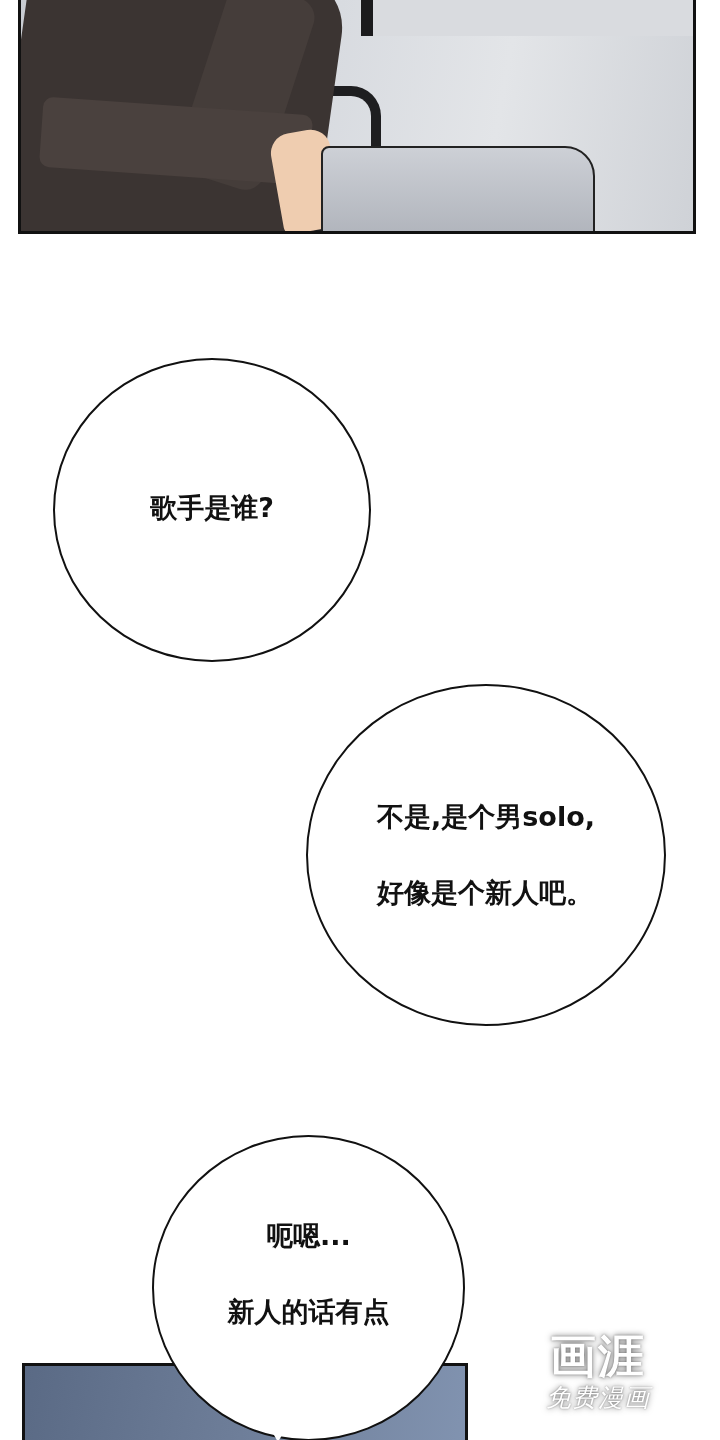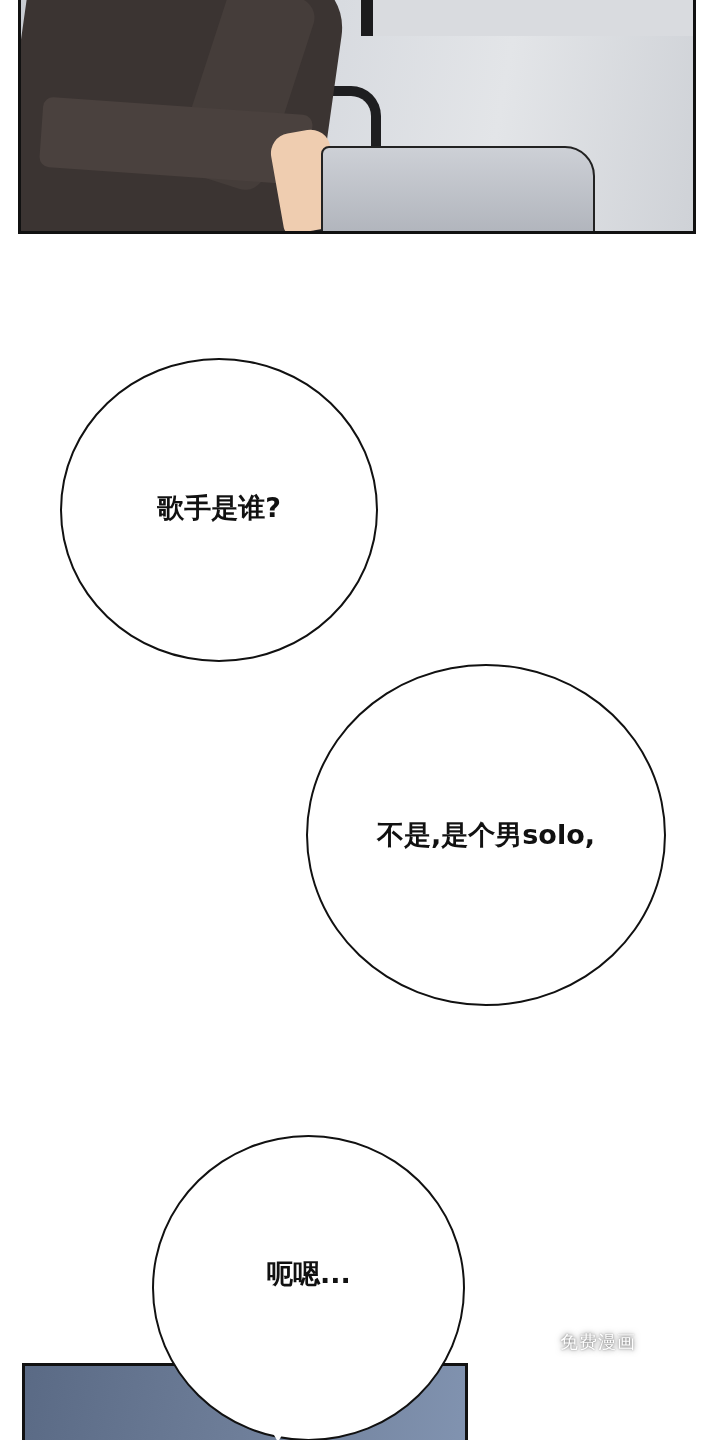--- a/index.html
+++ b/index.html
@@ -48,44 +48,44 @@
   .bubble {
     position: absolute; background: #fff; border: 2.5px solid #111;
     border-radius: 50%; box-sizing: border-box;
     display: flex; align-items: center; justify-content: center;
   }
   .bubble-text {
     font-weight: bold; color: #111; font-size: 27px; line-height: 38px;
     text-align: center; white-space: pre-line;
   }
   .bubble-text .line { display: block; }
-  #bubble1 { left: 60px; top: 358px; width: 318px; height: 304px; }
+  #bubble1 { left: 53px; top: 358px; width: 318px; height: 304px; }
   #bubble1 .bubble-text { text-align: left; margin-top: -4px; }
-  #bubble2 { left: 306px; top: 664px; width: 360px; height: 342px; }
+  #bubble2 { left: 306px; top: 684px; width: 360px; height: 342px; }
   #bubble2 .bubble-text { text-align: left; }
   #bubble3 { left: 152px; top: 1135px; width: 313px; height: 306px; z-index: 3; align-items: center; }
   #bubble3 .bubble-text { margin-top: -28px; }
   .panel-bottom {
     position: absolute; left: 22px; top: 1363px; width: 446px; height: 90px;
     border: 3px solid #111; border-bottom: none; box-sizing: border-box;
     background: linear-gradient(100deg, #5a6a85 0%, #6e7e99 50%, #8193b0 100%);
     z-index: 1;
   }
   .tail {
     position: absolute; left: 270px; top: 1428px; width: 0; height: 0;
     border-left: 8px solid transparent; border-right: 8px solid transparent;
     border-top: 14px solid #fff; z-index: 4;
   }
   .watermark {
     position: absolute; left: 538px; top: 1328px; width: 120px; height: 100px;
     color: #ffffff; text-align: center; z-index: 5;
     text-shadow: 0 0 6px rgba(0,0,0,0.55), 0 0 2px rgba(0,0,0,0.4);
   }
   .watermark .logo { font-size: 46px; font-weight: bold; line-height: 56px; letter-spacing: 2px; }
-  .watermark .sub { font-size: 18px; line-height: 28px; letter-spacing: 1px; }
+  .watermark .sub { font-size: 25px; line-height: 28px; letter-spacing: 1px; font-style: italic; }
 </style>
 </head>
 <body>
 
 <div class="panel-top">
   <div class="monitor"></div>
   <div class="chair"></div>
   <div class="body"></div>
   <div class="arm"></div>
   <div class="sleeve"></div>
@@ -95,27 +95,30 @@
 
 <div class="bubble" id="bubble1">
   <div class="bubble-text">
     <span class="line">歌手是谁?</span>
   </div>
 </div>
 
 <div class="bubble" id="bubble2">
   <div class="bubble-text">
     <span class="line"> 不是,是个男solo,</span>
+    <span class="line">好像是个新人吧。</span>
   </div>
 </div>
 
 <div class="panel-bottom"></div>
 
 <div class="bubble" id="bubble3">
   <div class="bubble-text">
     <span class="line">呃嗯...</span>
+    <span class="line">新人的话有点</span>
   </div>
 </div>
 <div class="tail"></div>
 
 <div class="watermark">
+  <div class="logo">画涯</div>
   <div class="sub">免费漫画</div>
 </div>
 
 </body></html>

